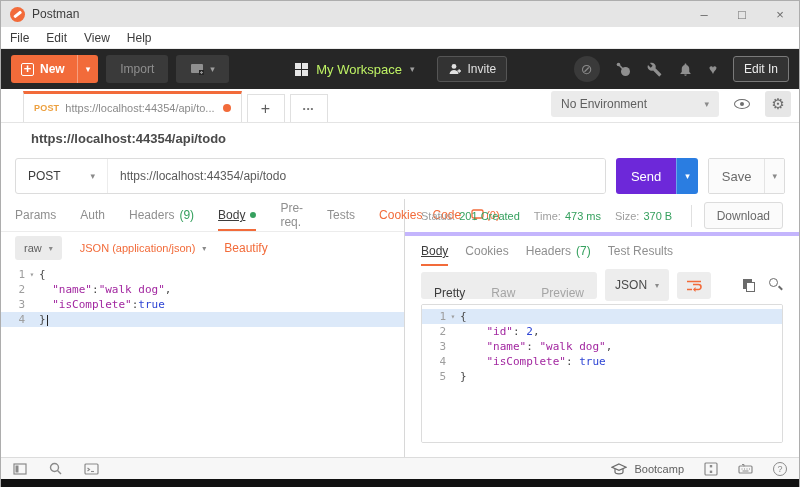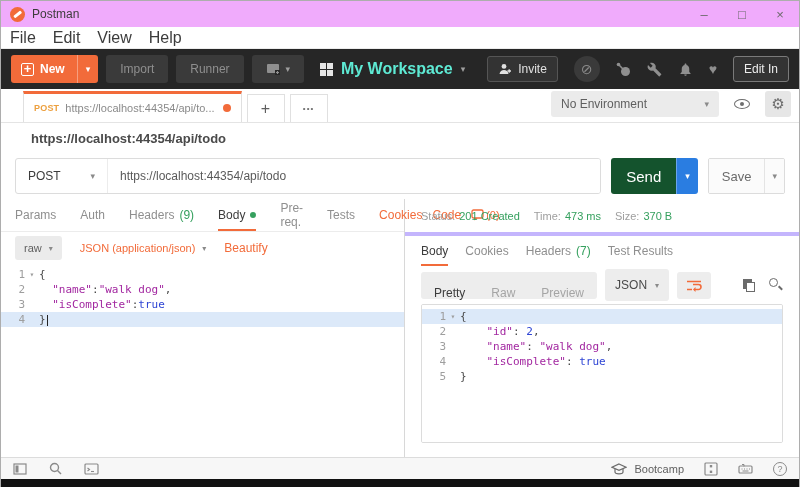--- a/index.html
+++ b/index.html
@@ -1,42 +1,42 @@
 <!DOCTYPE html>
 <html><head>
 <meta charset="utf-8">
 <style>
   * { margin:0; padding:0; box-sizing:border-box; }
   html,body { width:800px; height:487px; }
   body { font-family:"Liberation Sans", sans-serif; font-size:12px; color:#3d3d3d; background:#fff; }
   .window { width:800px; height:487px; display:flex; flex-direction:column; border:1px solid #adadad; border-bottom:none; overflow:hidden; background:#fff; }
 
   
-  .titlebar { height:26px; display:flex; align-items:center; padding-left:9px; background:#f0abfc; flex:0 0 auto; }
+  .titlebar { height:26px; display:flex; align-items:center; padding-left:9px; background:#e5e5e5; flex:0 0 auto; }
   .logo { width:15px; height:15px; border-radius:50%; background:#f26b3a; position:relative; margin-right:7px; }
   .logo::after { content:""; position:absolute; left:3px; top:6px; width:9px; height:2.5px; background:#fff; transform:rotate(-38deg); border-radius:1px; }
   .title-text { font-size:12px; color:#3c3c3c; }
   .win-controls { margin-left:auto; display:flex; }
   .win-btn { width:38px; height:26px; display:flex; align-items:center; justify-content:center; color:#6b6b6b; font-size:13px; cursor:default; }
 
   
   .menubar { height:22px; display:flex; align-items:center; padding-left:9px; gap:17px; background:#fff; border-bottom:1px solid #ececec; flex:0 0 auto; }
-  .menu-item { color:#3c3c3c; font-size:16px; }
+  .menu-item { color:#3c3c3c; font-size:12px; }
 
   
   .toolbar { height:40px; background:#262626; display:flex; align-items:center; padding:0 10px; flex:0 0 auto; }
   .btn-new { display:flex; align-items:center; background:#f26b3a; color:#fff; border-radius:3px; height:28px; overflow:hidden; }
   .btn-new .main { display:flex; align-items:center; gap:6px; padding:0 12px 0 10px; font-weight:bold; font-size:12px; }
   .plus-box { font-size:13px; font-weight:bold; border:1.5px solid #fff; border-radius:2px; width:13px; height:13px; line-height:10px; text-align:center; }
   .btn-new .caret { padding:0 8px; border-left:1px solid rgba(255,255,255,.35); font-size:9px; height:100%; display:flex; align-items:center; }
   .btn-dark { background:#3a3a3a; color:#8f8f8f; border-radius:3px; height:28px; padding:0 14px; display:flex; align-items:center; margin-left:8px; font-size:12px; gap:6px; }
   .toolbar-center { flex:1; display:flex; align-items:center; justify-content:center; gap:8px; }
   .grid-icon { width:13px; height:13px; display:grid; grid-template-columns:6px 6px; grid-gap:1px; }
   .grid-icon span { background:#e6e6e6; width:6px; height:6px; }
-  .ws-label { color:#5eead4; font-size:16px;font-weight:bold; }
+  .ws-label { color:#bef264; font-size:13px; }
   .ws-caret { color:#9e9e9e; font-size:9px; }
   .btn-invite { background:#333; border:1px solid #555; color:#e0e0e0; border-radius:3px; height:26px; padding:0 10px; display:flex; align-items:center; gap:6px; margin-left:14px; font-size:12px; }
   .toolbar-right { display:flex; align-items:center; gap:16px; }
   .sync-circle { width:26px; height:26px; border-radius:50%; background:#3a3a3a; color:#8a8a8a; display:flex; align-items:center; justify-content:center; font-size:14px; }
   .tb-ico { color:#8f8f8f; display:flex; align-items:center; }
   .tb-ico svg { display:block; }
   .heart-glyph { font-size:14px; color:#8f8f8f; }
   .btn-signin { background:#333; border:1px solid #7a7a7a; color:#ededed; border-radius:3px; height:26px; padding:0 10px; display:flex; align-items:center; font-size:12px; }
 
   
@@ -58,35 +58,35 @@
 
   
   .url-title-row { height:30px; display:flex; align-items:center; padding-left:30px; background:#fff; flex:0 0 auto; }
   .url-title { font-size:13px; font-weight:bold; color:#4a4a4a; }
   .request-row { height:46px; display:flex; align-items:center; padding:0 14px; gap:10px; background:#fff; flex:0 0 auto; }
   .url-bar { flex:1; height:36px; border:1px solid #dcdcdc; border-radius:3px; display:flex; align-items:center; overflow:hidden; }
   .method-select { width:92px; height:100%; display:flex; align-items:center; padding:0 12px; gap:6px; color:#3c3c3c; font-size:12px; border-right:1px solid #ececec; }
   .method-select .caret { margin-left:auto; font-size:9px; color:#8a8a8a; }
   .url-input { flex:1; height:100%; border:none; outline:none; padding:0 12px; font-size:12px; color:#5a5a5a; font-family:"Liberation Sans", sans-serif; }
   .btn-send { display:flex; height:36px; border-radius:3px; overflow:hidden; }
-  .btn-send .main { background:#14532d; color:#fff; font-size:15px; display:flex; align-items:center; padding:0 15px; }
+  .btn-send .main { background:#6d28d9; color:#fff; font-size:13px; display:flex; align-items:center; padding:0 15px; }
   .btn-send .caret { background:#2a7de1; border-left:1px solid rgba(255,255,255,.3); color:#fff; font-size:9px; display:flex; align-items:center; padding:0 8px; }
   .btn-save { display:flex; height:36px; border-radius:2px; overflow:hidden; border:1px solid #dcdcdc; }
   .btn-save .main { background:#fbfbfb; color:#6b6b6b; font-size:13px; display:flex; align-items:center; padding:0 13px; }
   .btn-save .caret { background:#fbfbfb; border-left:1px solid #e4e4e4; color:#8a8a8a; font-size:9px; display:flex; align-items:center; padding:0 7px; }
 
   
   .main { flex:1; display:flex; min-height:0; }
   .left-panel { width:404px; border-right:1px solid #d8d8d8; display:flex; flex-direction:column; min-height:0; }
   .right-panel { flex:1; display:flex; flex-direction:column; min-height:0; }
 
   .req-tabs { height:33px; display:flex; align-items:center; padding:0 14px; gap:24px; border-bottom:1px solid #ececec; flex:0 0 auto; }
   .rtab { color:#8f8f8f; font-size:12px; display:flex; align-items:center; gap:5px; height:100%; }
   .rtab .cnt { color:#35a05e; }
-  .rtab.active { color:#3c3c3c; border-bottom:2px solid #f26b3a; padding-top:2px; }
+  .rtab.active { color:#3c3c3c; border-bottom:2px solid #f26b3a; padding-top:2px;text-decoration:underline; }
   .green-dot { width:6px; height:6px; border-radius:50%; background:#35a05e; }
   .req-tabs .right { margin-left:auto; display:flex; align-items:center; gap:10px; }
   .lnk-orange { color:#f26b3a; font-size:12px; }
   .comment-wrap { display:flex; align-items:center; gap:2px; color:#f26b3a; font-size:11px; }
 
   .body-opts { height:32px; display:flex; align-items:center; padding:0 14px; gap:18px; flex:0 0 auto; }
   .chip { background:#ebebeb; border-radius:3px; height:24px; padding:0 9px; display:flex; align-items:center; gap:7px; color:#5f5f5f; font-size:11px; }
   .chip .caret, .ctype .caret { font-size:8px; color:#8a8a8a; }
   .ctype { color:#f26b3a; font-size:11px; display:flex; align-items:center; gap:7px; }
 
@@ -160,21 +160,20 @@
 
   <div class="toolbar">
     <span class="btn-new">
       <span class="main">
         <span class="plus-box">+</span>
         <span>New</span>
       </span>
       <span class="caret">▾</span>
     </span>
     <span class="btn-dark">Import</span>
-    <span class="btn-dark">Runner</span>
     <span class="btn-dark">
       <svg width="14" height="12" viewBox="0 0 14 12">
           <rect x="1" y="1" width="12" height="9" rx="1" fill="#8f8f8f"></rect>
           <path d="M9 7h5v5H9z" fill="#262626"></path>
           <path d="M11.5 8v3M10 9.5h3" stroke="#8f8f8f" stroke-width="1.2"></path>
         </svg>
       <span class="ws-caret">▾</span>
     </span>
     <span class="toolbar-center">
       <span class="grid-icon">
@@ -330,20 +329,24 @@
           <span>Status:</span>
             <span class="val">201 Created</span>
         </span>
         <span class="stat-pair">
           <span>Time:</span>
             <span class="val">473 ms</span>
         </span>
         <span class="stat-pair">
           <span>Size:</span>
             <span class="val">370 B</span>
+        </span>
+        <span class="right">
+          <span class="vdiv"></span>
+          <span class="btn-download">Download</span>
         </span>
       </div>
       <div class="resp-tabs">
         <span class="rtab active">Body</span>
         <span class="rtab">Cookies</span>
         <span class="rtab">
           <span>Headers</span>
           <span class="cnt">(7)</span>
         </span>
         <span class="rtab">Test Results</span>

